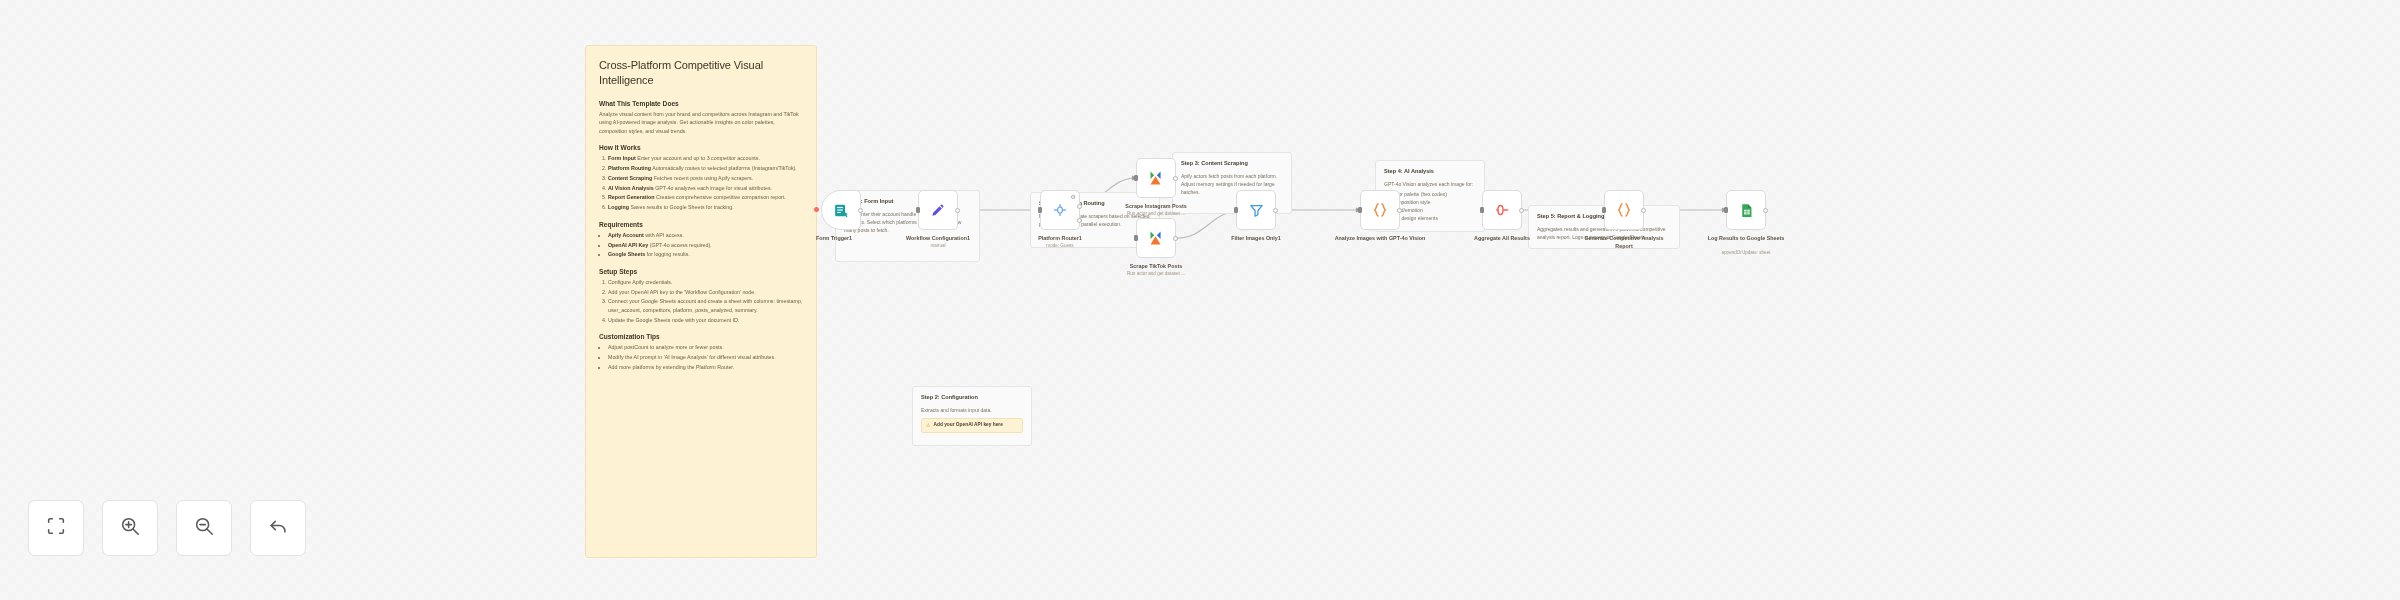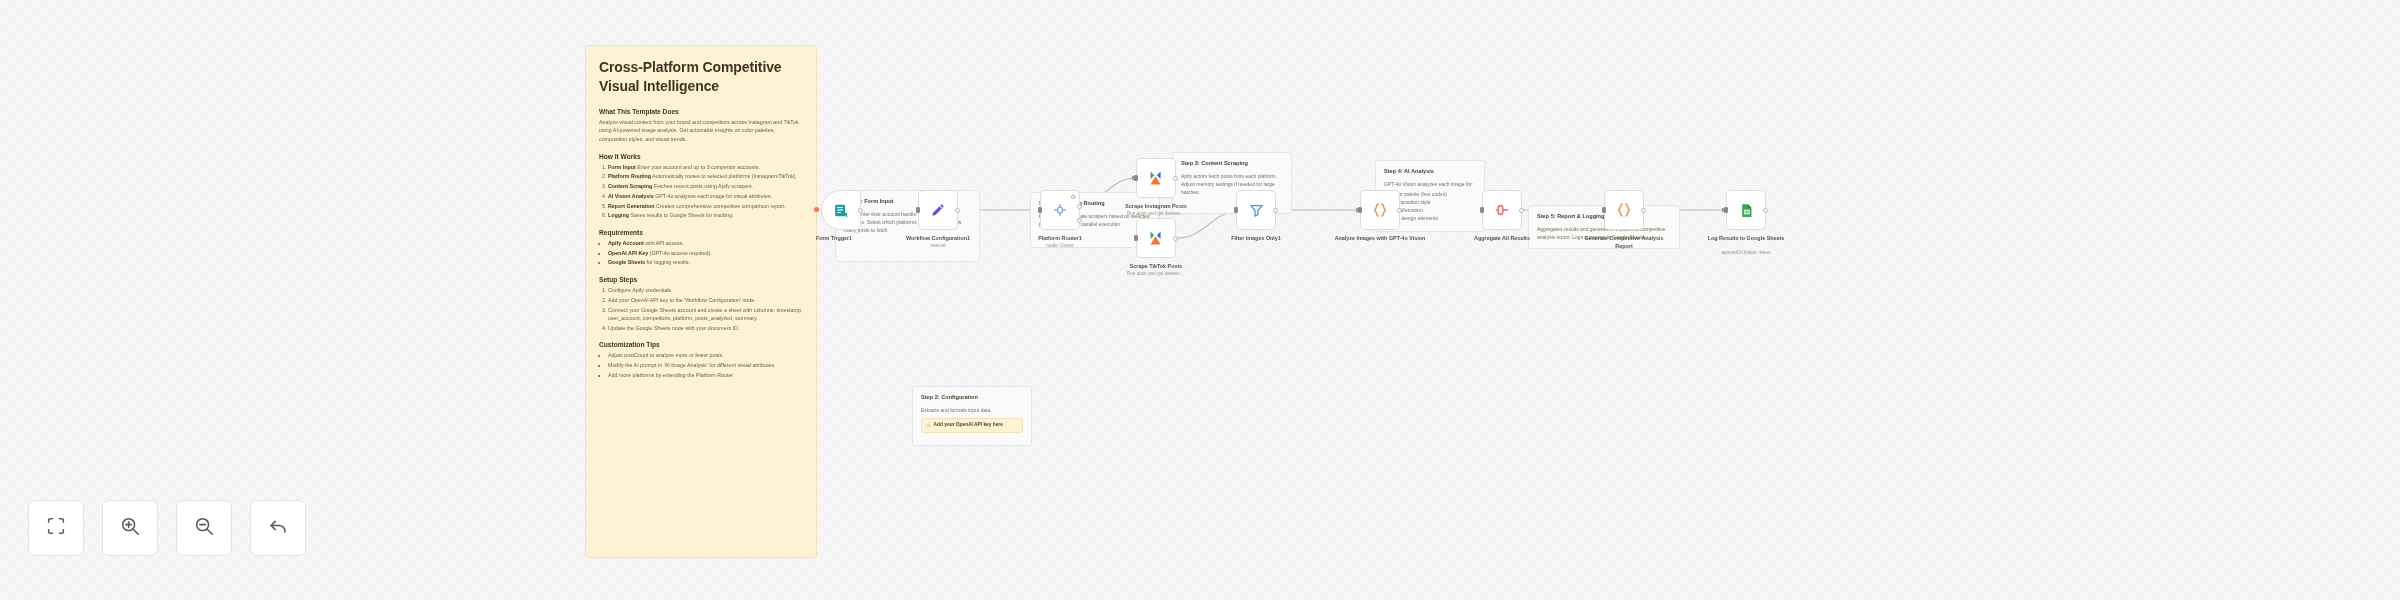--- a/index.html
+++ b/index.html
@@ -21,21 +21,21 @@
     left: 585px; top: 45px;
     width: 232px; height: 513px;
     background: #fdf3d4;
     border: 1px solid #f0e2b4;
     border-radius: 3px;
     padding: 12px 13px;
     overflow: hidden;
     color: #4a4232;
   }
   .note-main h1 {
-    font-size: 14px; line-height: 1.35; font-weight: 700;
+    font-size: 11px; line-height: 1.35; font-weight: 400;
     color: #3b3524; margin-bottom: 12px; letter-spacing: -0.1px;
   }
   .note-main h2 {
     font-size: 6.6px; font-weight: 700; color: #3b3524;
     margin: 9px 0 3px 0;
   }
   .note-main p, .note-main li {
     font-size: 5.3px; line-height: 1.62; color: #6a6049;
   }
   .note-main ol, .note-main ul { margin: 0 0 0 9px; }

